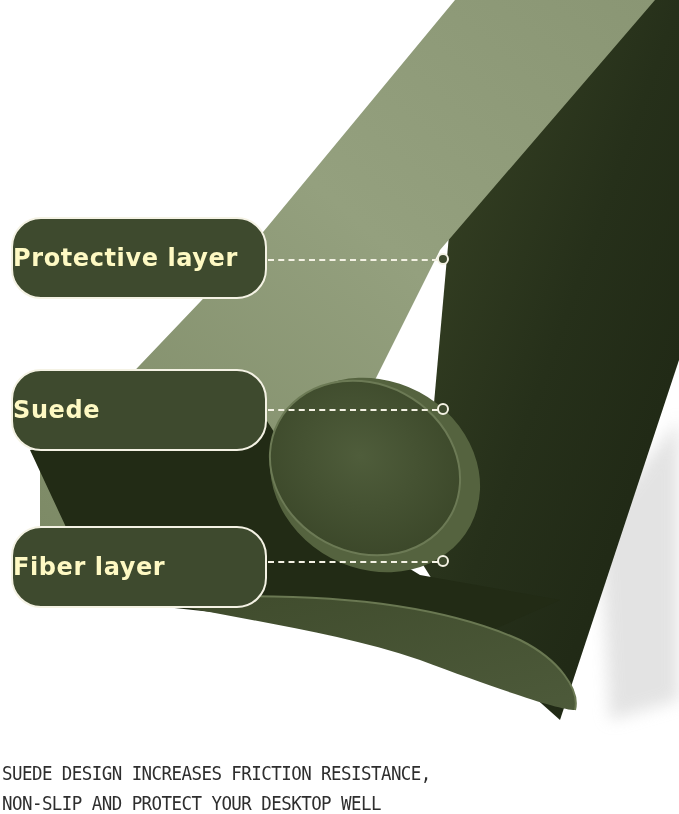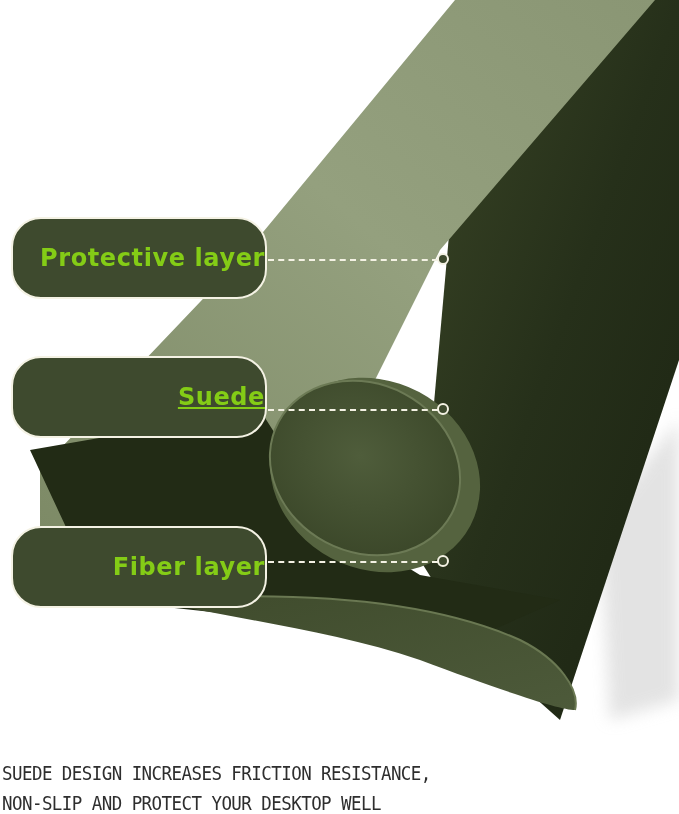--- a/index.html
+++ b/index.html
@@ -1,22 +1,22 @@
 <!DOCTYPE html>
 <html><head>
   <meta charset="utf-8">
   <style>
     html, body { margin: 0; padding: 0; background: #ffffff; }
     body { width: 679px; height: 814px; position: relative; overflow: hidden; font-family: "DejaVu Sans", sans-serif; }
     .scene { position: absolute; left: 0; top: 0; width: 679px; height: 814px; }
     .label-pill {
       position: absolute; left: 11px; width: 256px; height: 82px;
       background: #3e4a2e; border: 2px solid #f4f2e4; border-radius: 30px;
-      box-sizing: border-box; display: flex; align-items: center; justify-content: flex-end;
-      color: #84cc16; font-weight: bold; font-size: 24px; letter-spacing: 0.6px;
+      box-sizing: border-box; display: flex; align-items: center; justify-content: flex-start;
+      color: #fef9c3; font-weight: bold; font-size: 24px; letter-spacing: 0.6px;
       font-family: "DejaVu Sans", sans-serif;
     }
     .leader { position: absolute; height: 0; border-top: 2px dashed #f4f2e4; }
     .dot { position: absolute; width: 12px; height: 12px; border: 2px solid #f4f2e4; border-radius: 50%; box-sizing: border-box; background: #3e4a2e; }
     .caption {
       position: absolute; left: 2px; top: 758px; width: 677px;
       font-family: "DejaVu Sans Mono", monospace; color: #2e2e2e;
       font-size: 19px; line-height: 30px; letter-spacing: -0.6px;
       transform: scaleX(0.92); transform-origin: left top;
     }
@@ -68,21 +68,21 @@
     <ellipse cx="365" cy="468" rx="98" ry="84" transform="rotate(28 365 468)" fill="none" stroke="#6c7a55" stroke-width="2"></ellipse>
   </svg>
 </div>
 
 <div class="label-pill" style="top:217px;">
   <span>Protective layer</span>
 </div>
 <div class="leader" style="left:268px; top:259px; width:170px;"></div>
 <div class="dot" style="left:437px; top:253px;"></div>
 
-<div class="label-pill" style="top:356px;text-decoration:underline;">
+<div class="label-pill" style="top:369px;">
   <span>Suede</span>
 </div>
 <div class="leader" style="left:268px; top:409px; width:170px;"></div>
 <div class="dot" style="left:437px; top:403px;"></div>
 
 <div class="label-pill" style="top:519px;margin-top:7px;">
   <span>Fiber layer</span>
 </div>
 <div class="leader" style="left:268px; top:561px; width:170px;"></div>
 <div class="dot" style="left:437px; top:555px;"></div>

